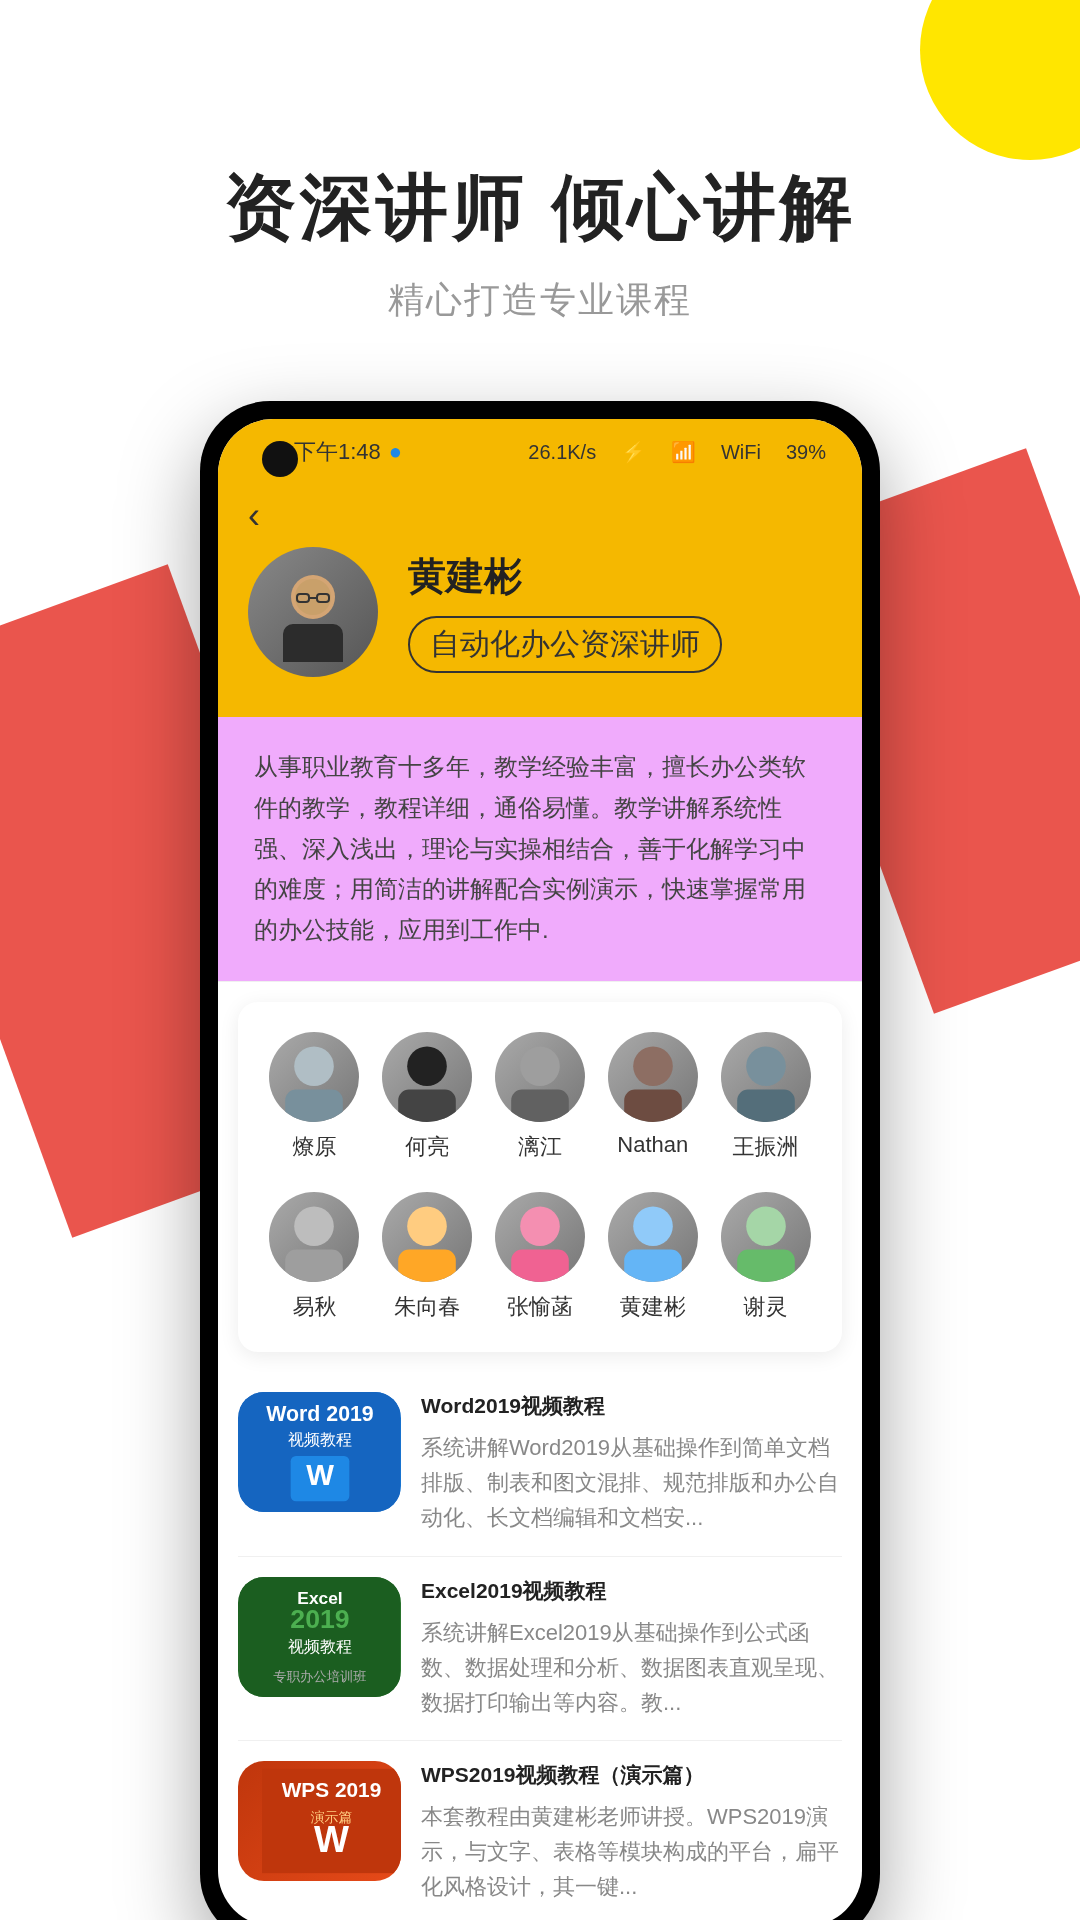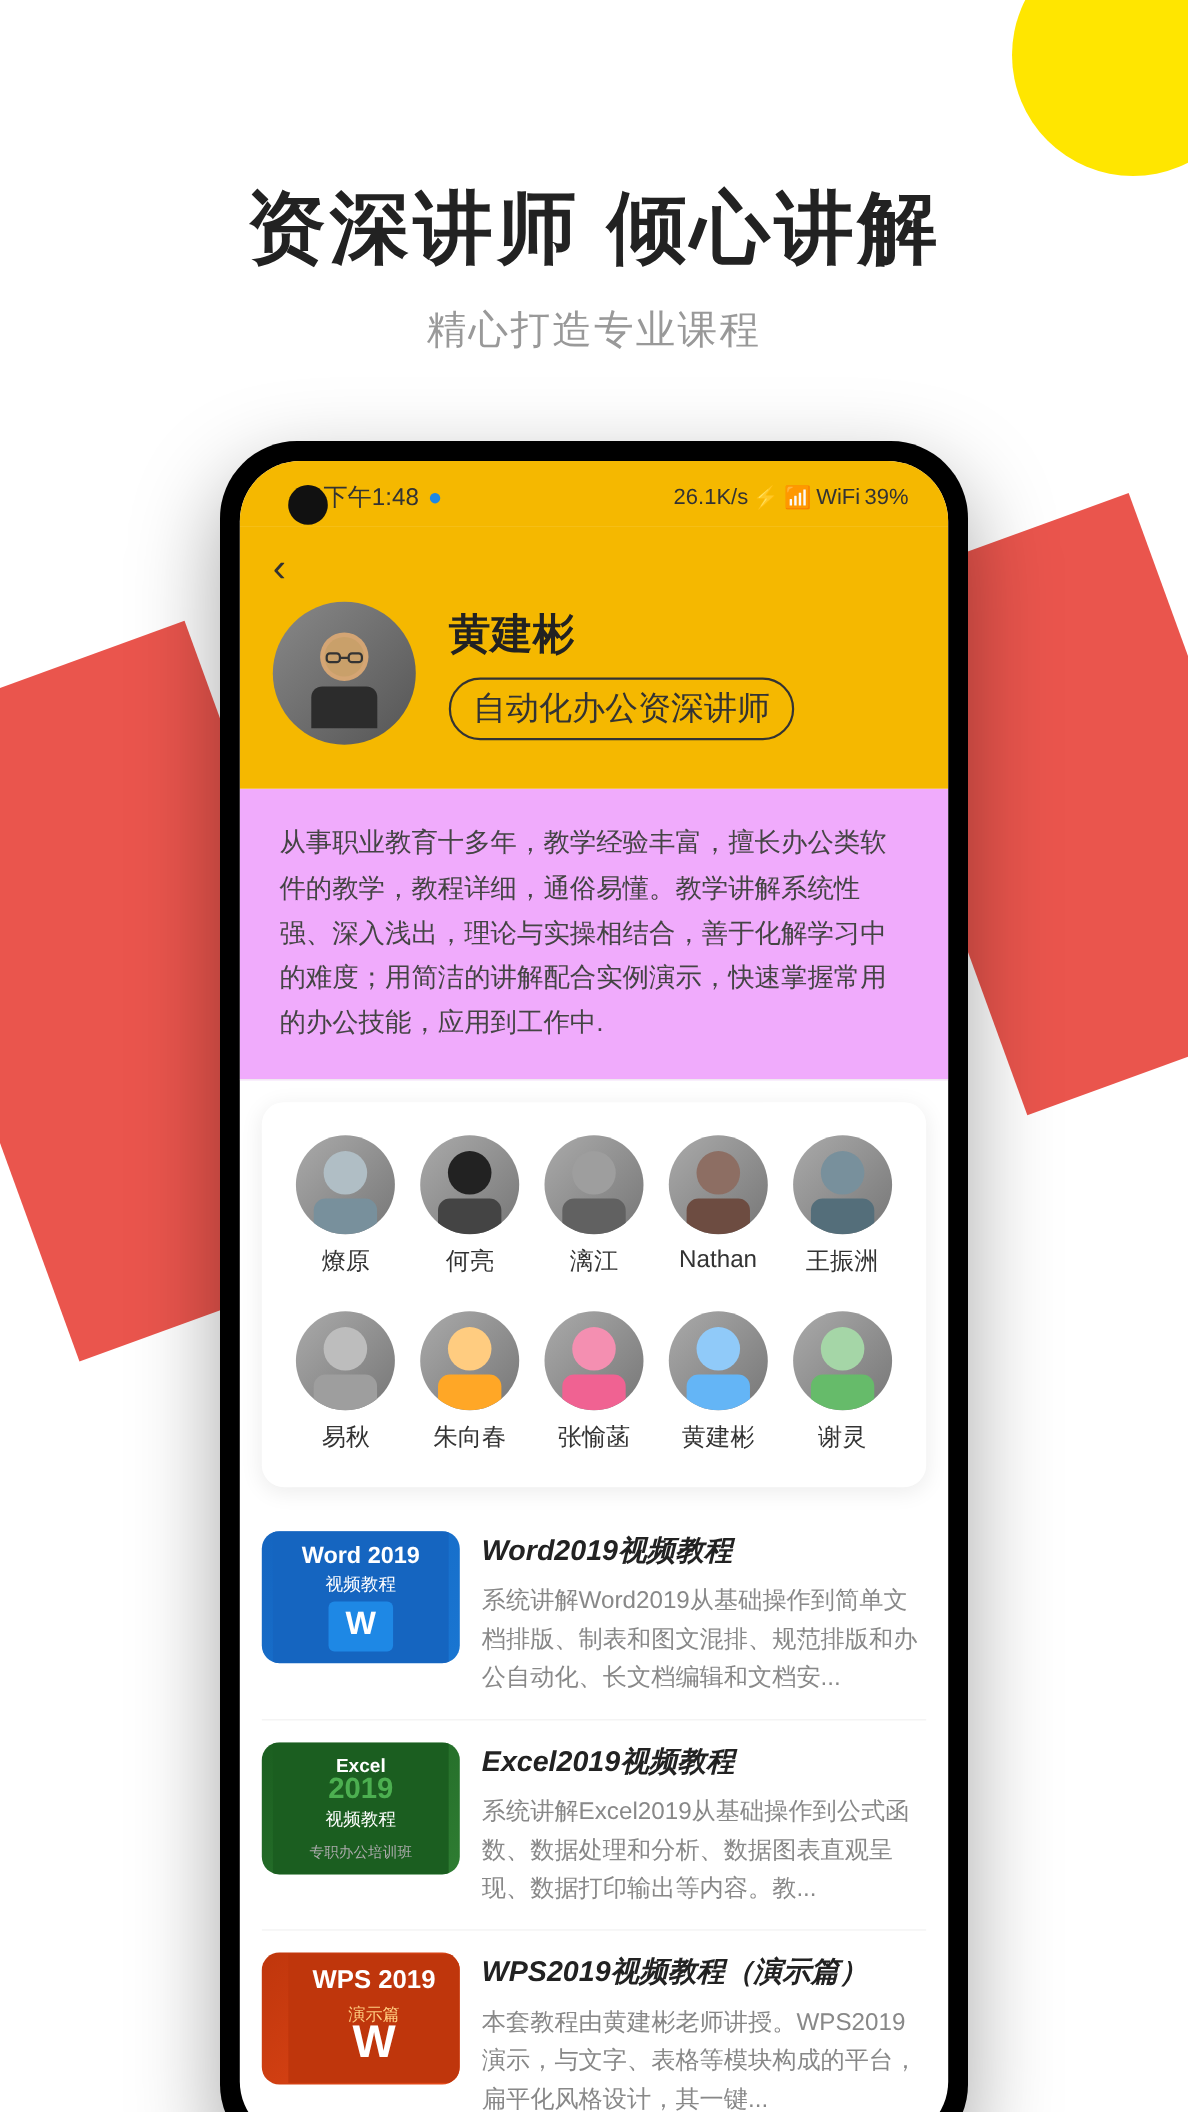--- a/index.html
+++ b/index.html
@@ -108,21 +108,21 @@
       font-weight: 500;
     }
     .status-left {
       display: flex;
       align-items: center;
       gap: 8px;
     }
     .status-right {
       display: flex;
       align-items: center;
-      gap: 4px;
+      gap: 25px;
       font-size: 20px;
     }
     .camera-hole {
       position: absolute;
       top: 22px;
       left: 44px;
       width: 36px;
       height: 36px;
       background: #111;
       border-radius: 50%;
@@ -223,47 +223,46 @@
     .course-list {
       padding: 0 20px;
     }
     .course-item {
       display: flex;
       gap: 20px;
       padding: 20px 0;
       border-bottom: 1px solid #f0f0f0;
     }
     .course-thumb {
-      width: 180px;
+      width: 163px;
       height: 120px;
-      border-radius: 16px;
+      border-radius: 26px;
       flex-shrink: 0;
       overflow: hidden;
       display: flex;
       align-items: center;
       justify-content: center;
     }
     .course-thumb-word {
       background: linear-gradient(135deg, #1565C0 0%, #1976D2 100%);
     }
     .course-thumb-excel {
       background: linear-gradient(135deg, #2E7D32 0%, #388E3C 100%);
     }
     .course-thumb-wps {
       background: linear-gradient(135deg, #E65100 0%, #EF6C00 100%);
     }
     .course-info {
       flex: 1;
     }
     .course-title {
-      font-size: 26px;
+      font-size: 21px;
       font-weight: 600;
       color: #222;
       margin-bottom: 10px;
-      font-style: italic;
     }
     .course-desc {
       font-size: 22px;
       color: #888;
       line-height: 1.6;
       display: -webkit-box;
       -webkit-line-clamp: 3;
       -webkit-box-orient: vertical;
       overflow: hidden;
     }

